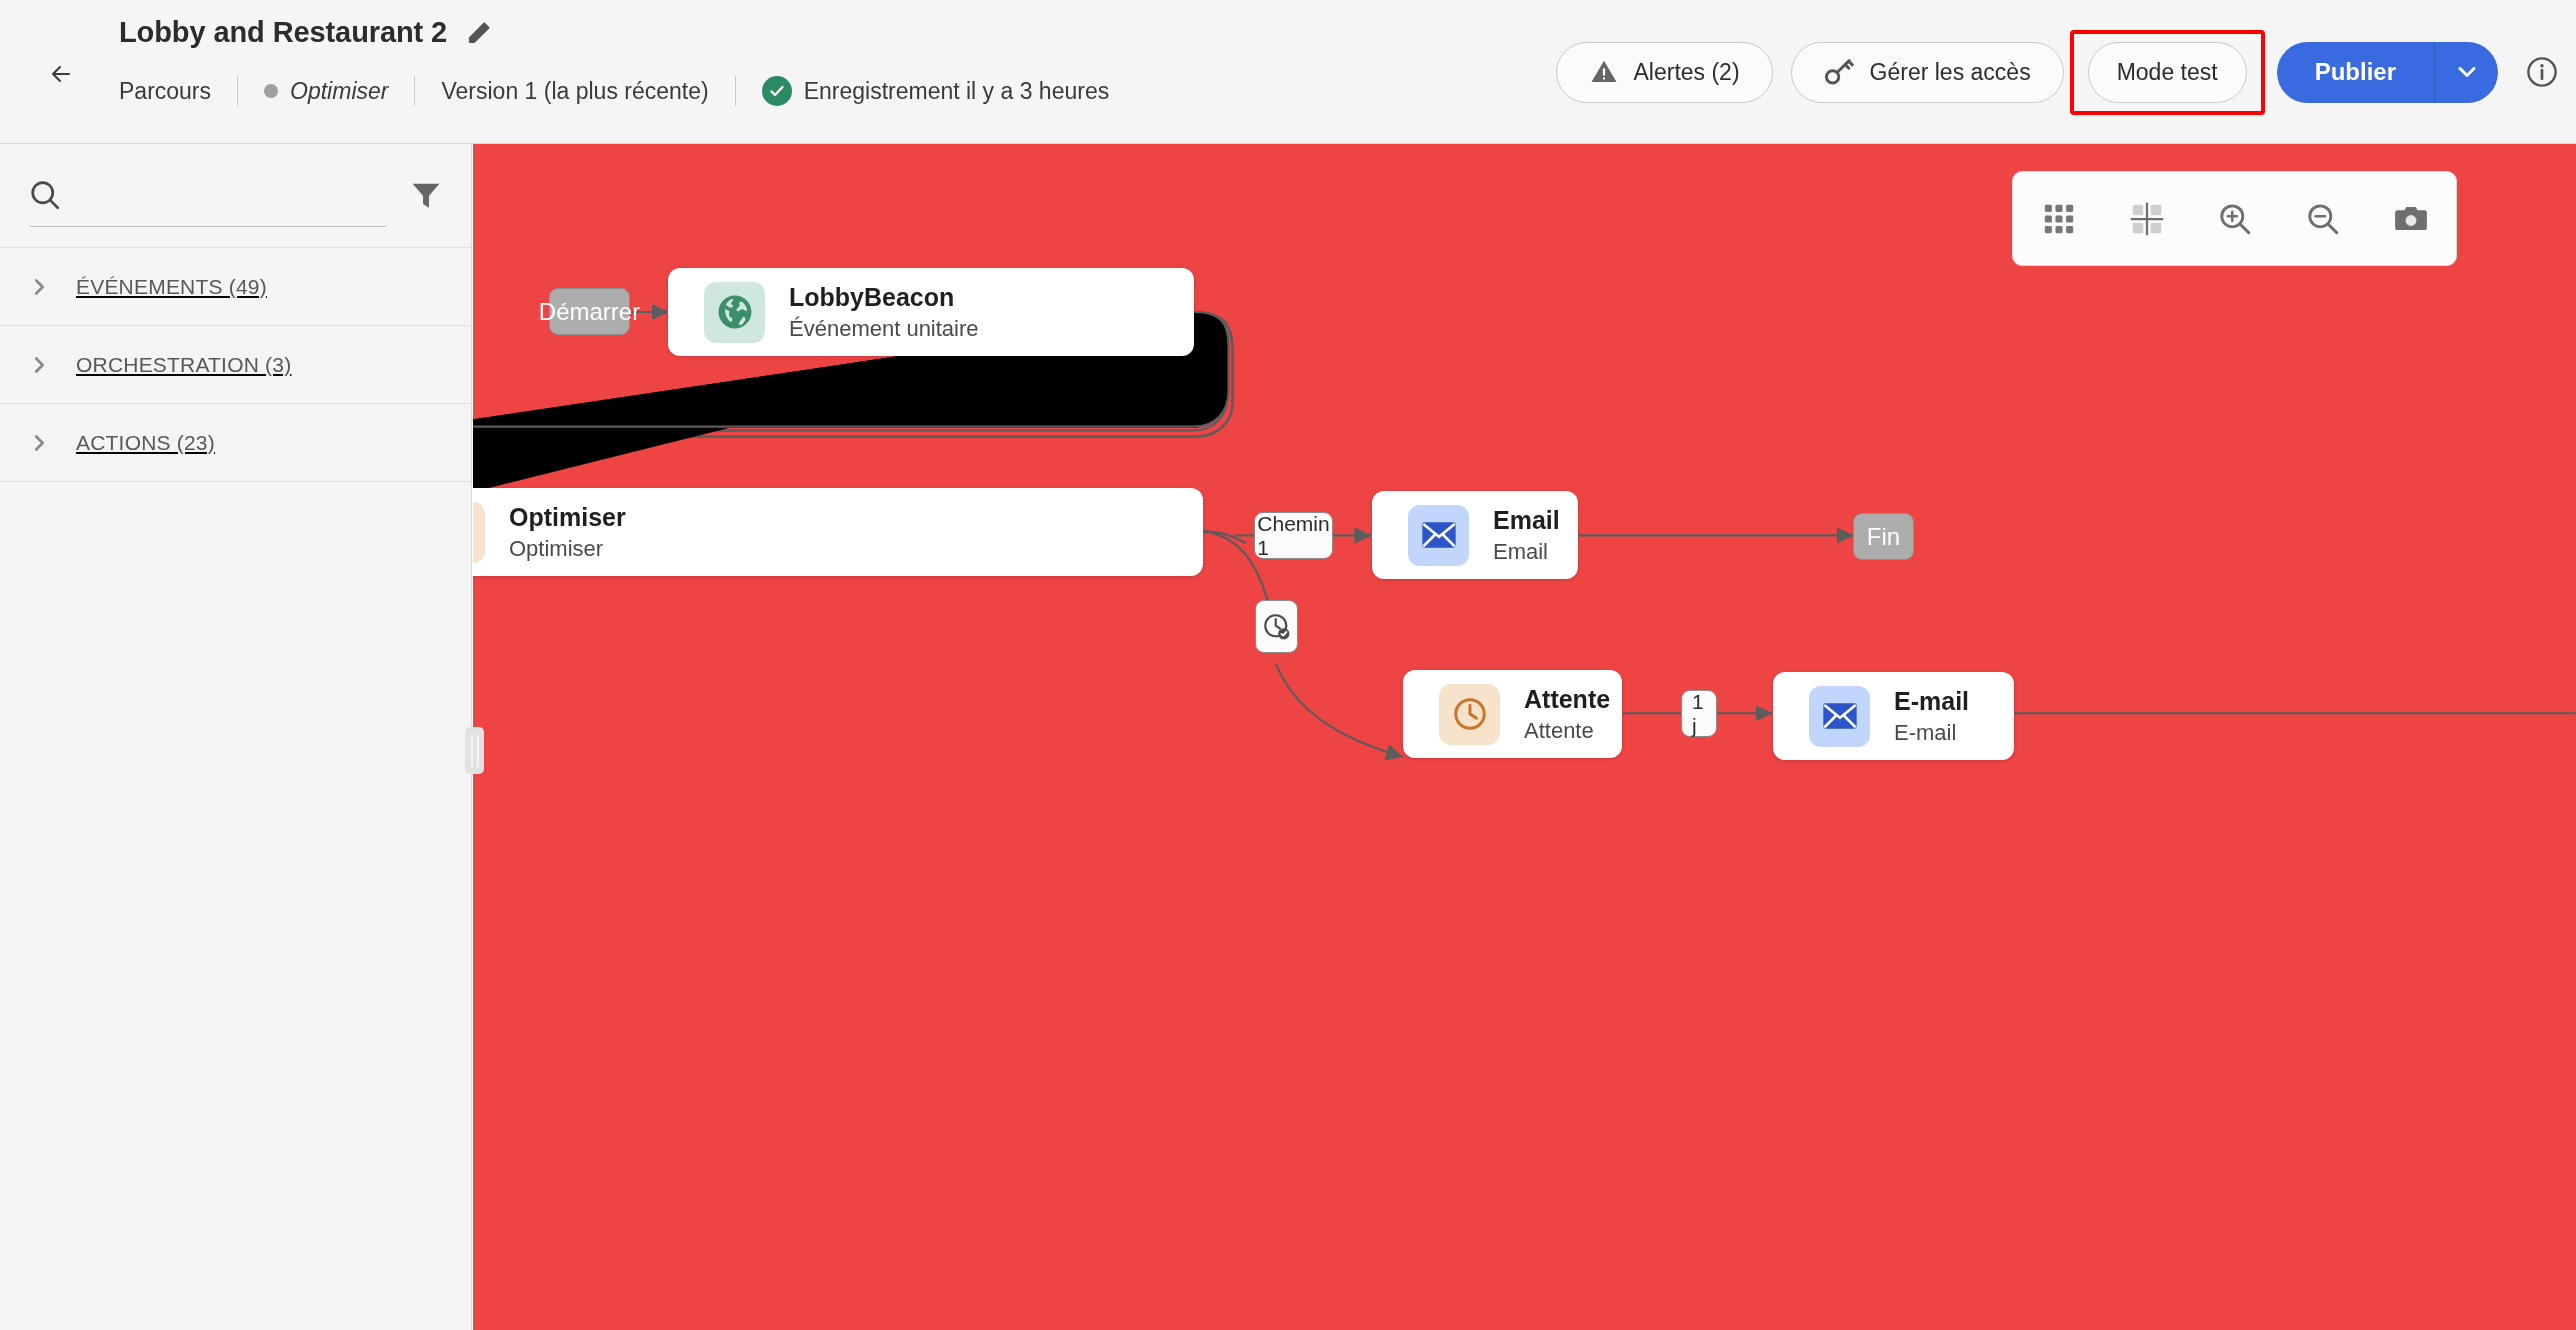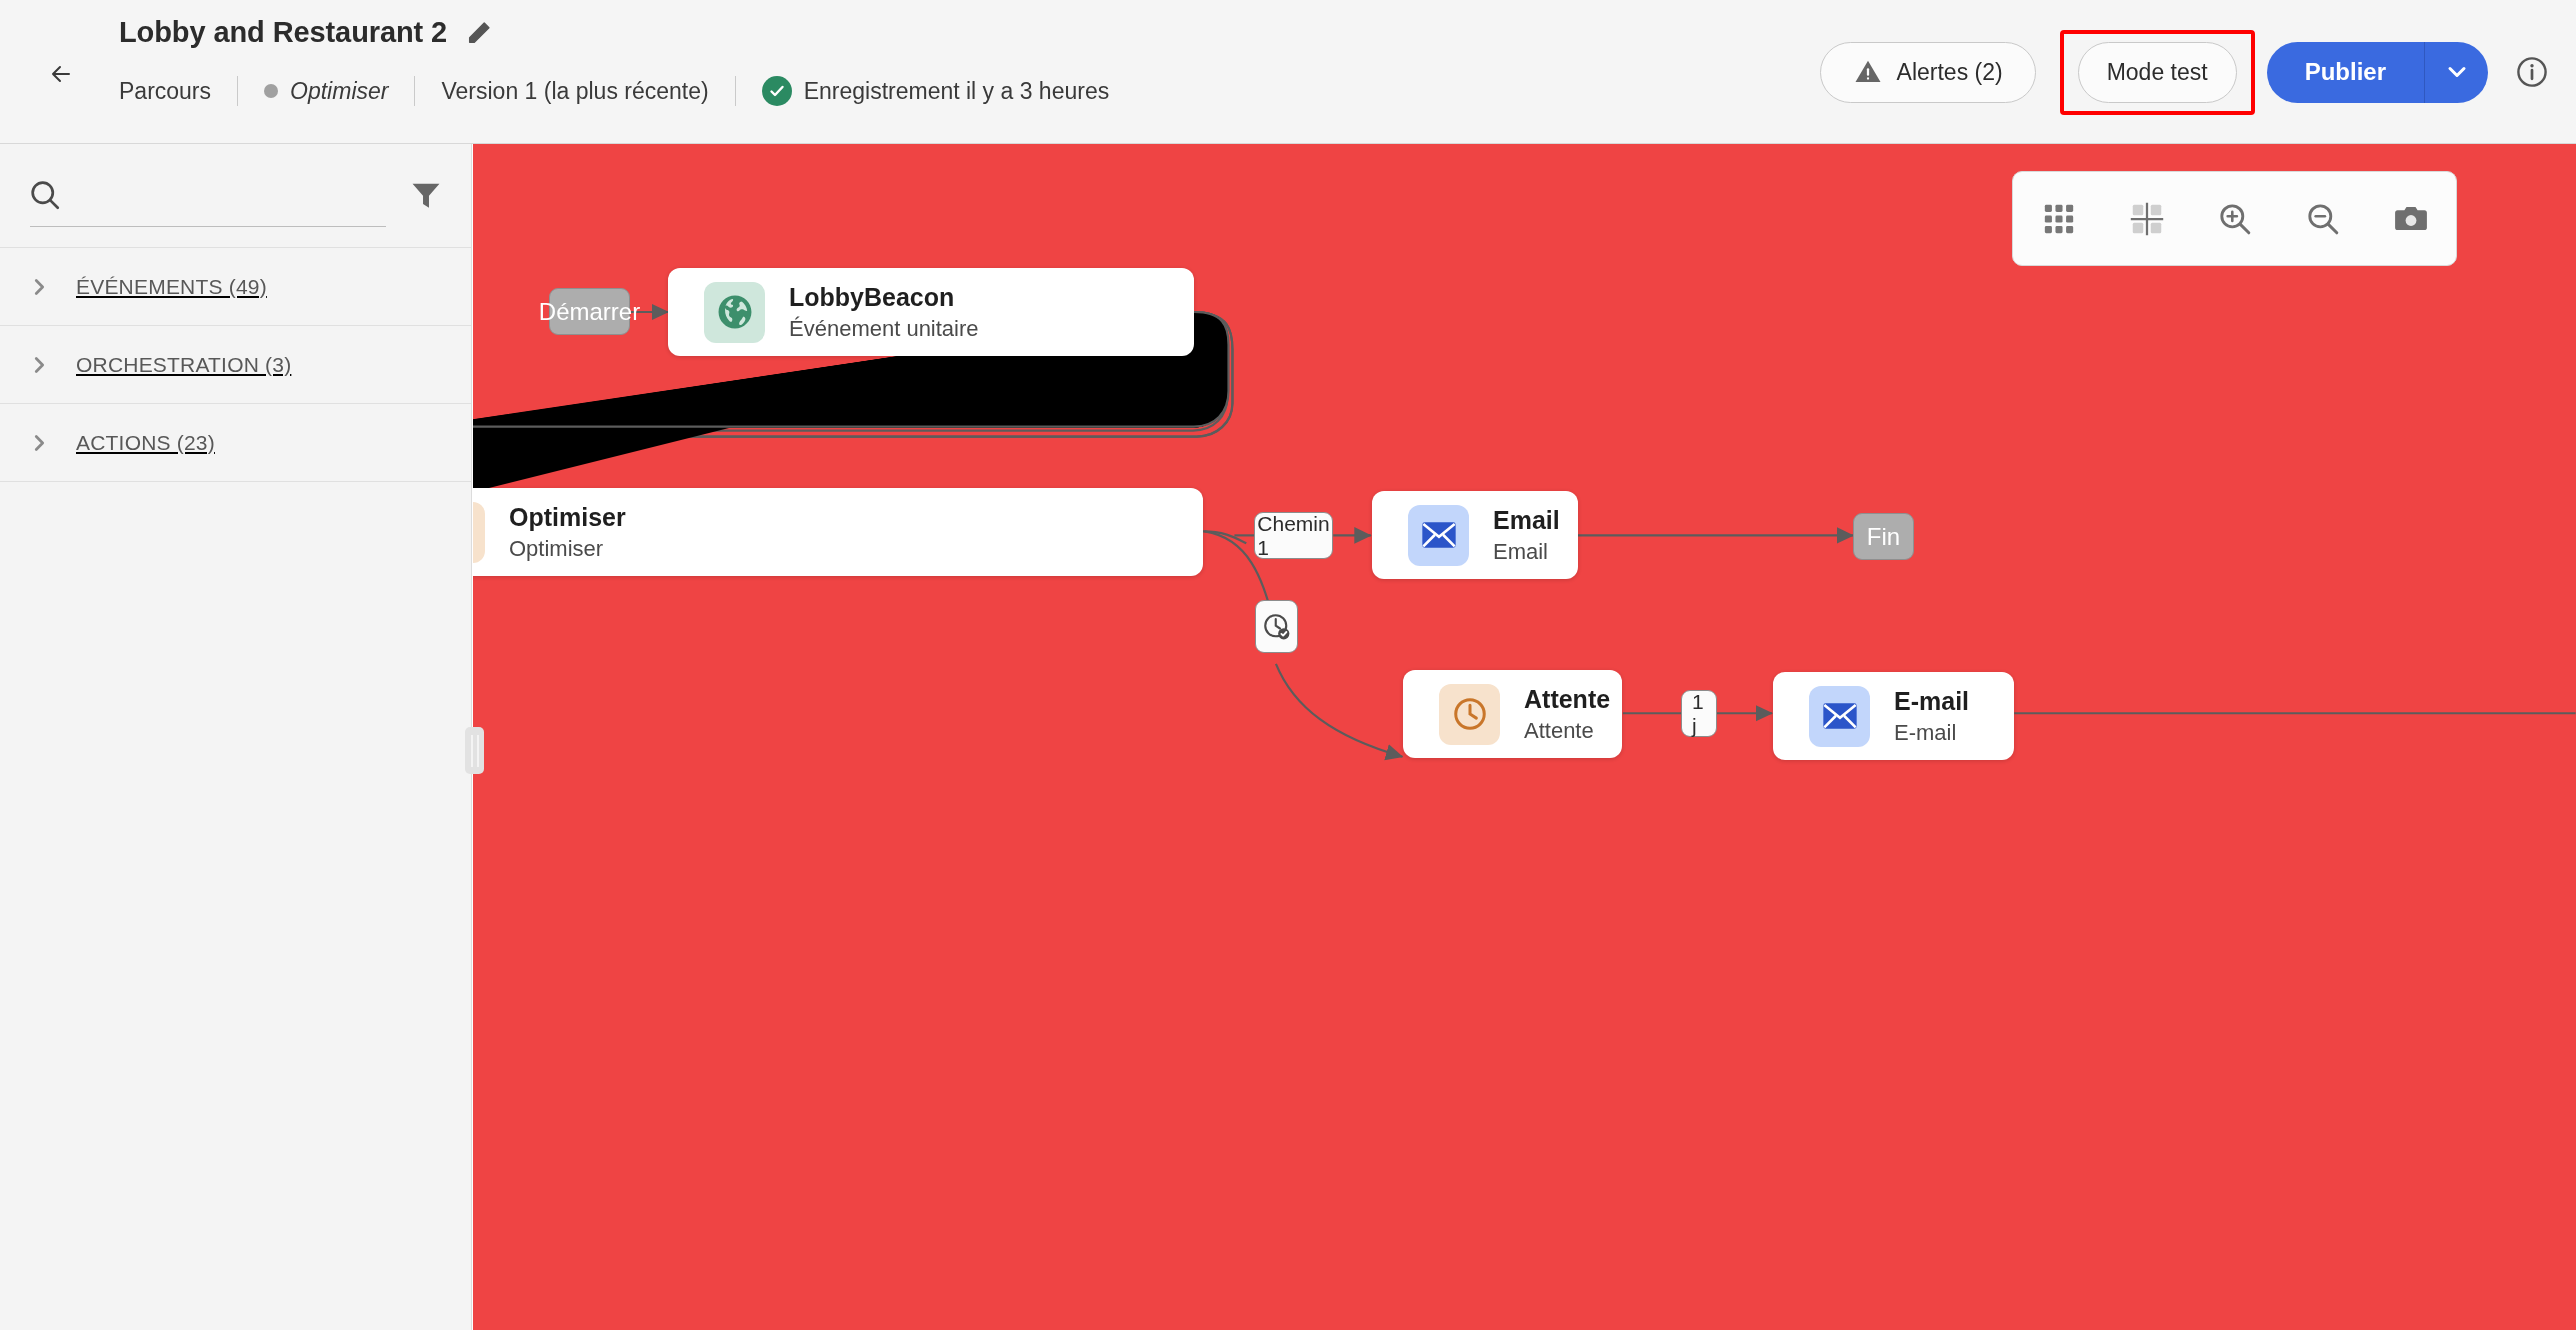--- a/index.html
+++ b/index.html
@@ -53,21 +53,21 @@
   }
   #draft-label { font-style: italic; color: #3a3a3a; }
   #save-check {
     width: 30px; height: 30px; border-radius: 50%;
     background: #2b8a62; display: flex; align-items: center; justify-content: center;
     flex: 0 0 auto;
   }
 
   
   #header-actions {
-    position: absolute; right: 26px; top: 0; height: 144px;
+    position: absolute; right: 16px; top: 0; height: 144px;
     display: flex; align-items: center; gap: 0;
   }
   .hbtn {
     height: 61px;
     background: #fbfbfb;
     border: 1px solid #c9c9c9;
     border-radius: 31px;
     display: flex; align-items: center; justify-content: center;
     gap: 14px;
     padding: 0 32px;
@@ -280,20 +280,27 @@
 
     <div class="hbtn" id="btn-alertes">
       <svg width="30" height="30" viewBox="0 0 24 24">
         <path d="M12 3L22 20H2L12 3z" fill="#666"></path>
         <rect x="11.1" y="9" width="1.8" height="6" fill="#fff" rx="0.8"></rect>
         <rect x="11.1" y="16.2" width="1.8" height="1.9" fill="#fff" rx="0.9"></rect>
       </svg>
       <span>Alertes (2)</span>
     </div>
 
+    <div class="hbtn" id="btn-acces">
+      <svg width="32" height="30" viewBox="0 0 26 24" fill="none">
+        <circle cx="7" cy="16" r="5" stroke="#555" stroke-width="2.4"></circle>
+        <path d="M10.6 12.4L20.5 2.8M17.2 6l3 3M20 3.2l3 3" stroke="#555" stroke-width="2.4" stroke-linecap="round"></path>
+      </svg>
+      <span>Gérer les accès</span>
+    </div>
 
     <div id="mode-test-wrap">
       <div class="hbtn" id="btn-modetest">
         <span>Mode test</span>
       </div>
     </div>
 
     <div id="publish-group">
       <div id="btn-publier">
         <span>Publier</span>

